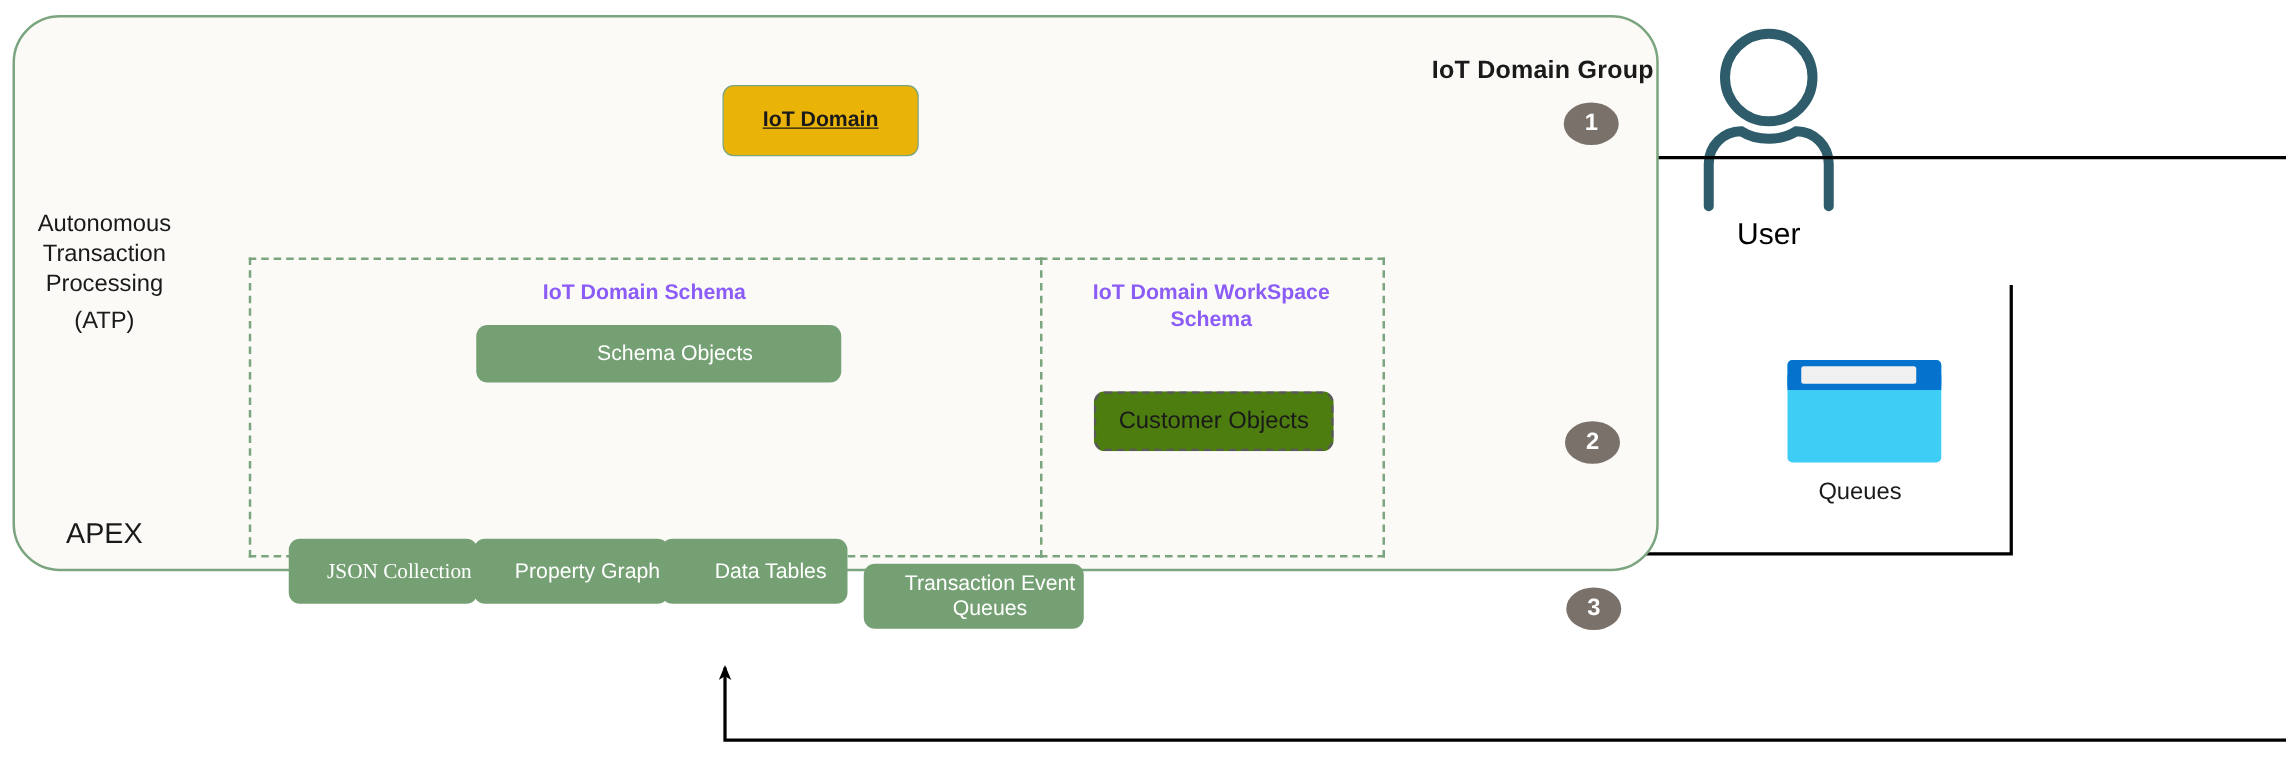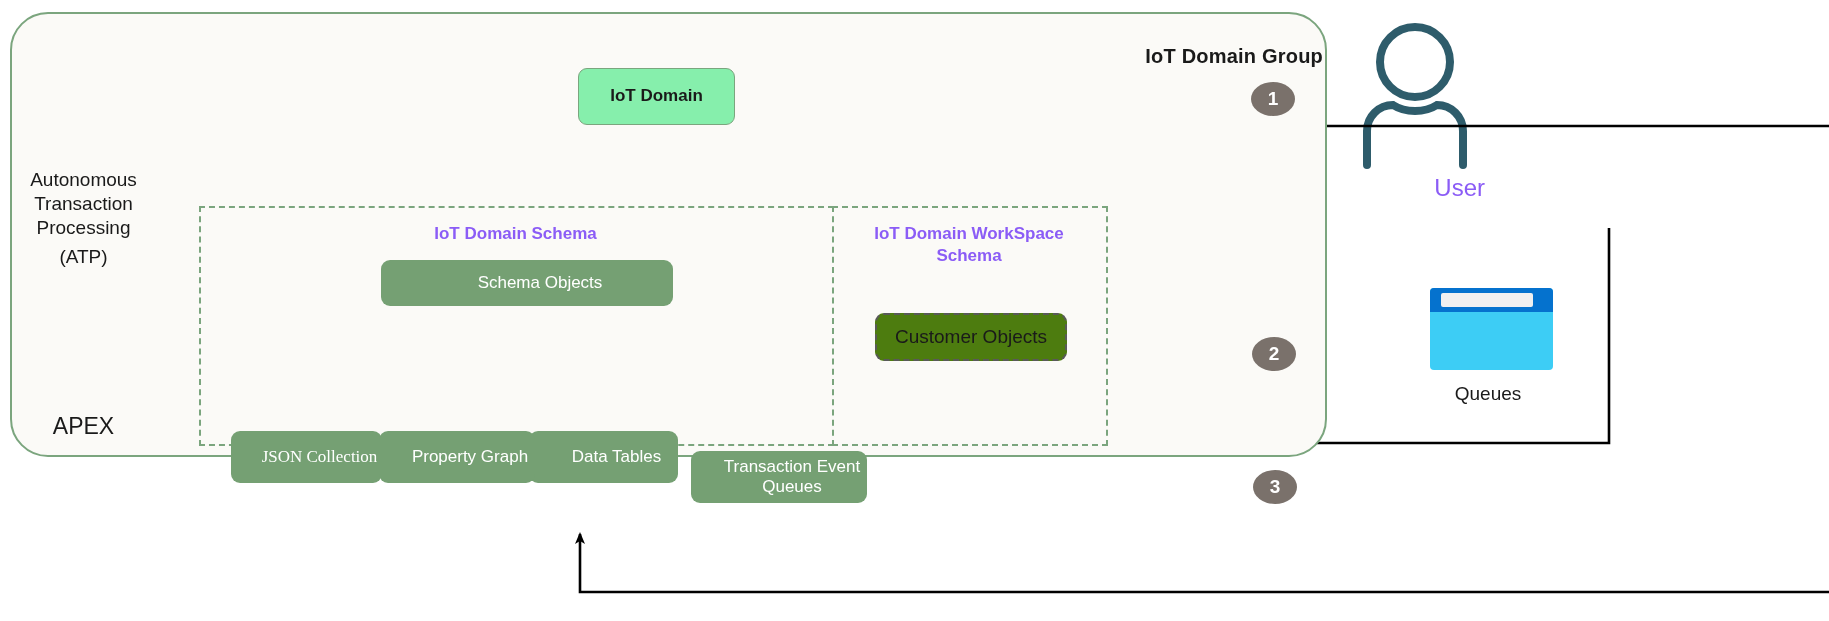--- a/index.html
+++ b/index.html
@@ -9,23 +9,23 @@
   svg.layer{position:absolute;left:0;top:0;width:1829px;height:621px;pointer-events:none;}
 
   
   .group-box{position:absolute;left:10px;top:12px;width:1313px;height:441px;
              border:2.5px solid #7ba57e;border-radius:38px;background:#fbfaf7;}
   .group-title{position:absolute;left:10px;top:26px;width:1313px;text-align:right;
                font-size:20px;font-weight:bold;color:#1a1a1a;letter-spacing:.2px;margin-top:19px;}
 
   
   .iot-domain{position:absolute;left:578px;top:68px;width:155px;height:55px;
-              background:#86efac;border:1.6px solid #7ba57e;border-radius:9px;
+              background:#eab308;border:1.6px solid #7ba57e;border-radius:9px;
               display:flex;align-items:center;justify-content:center;
-              font-size:17px;font-weight:bold;line-height:1.18;text-align:center;color:#1a1a1a;}
+              font-size:17px;font-weight:bold;line-height:1.18;text-align:center;color:#1a1a1a;text-decoration:underline;}
 
   
   .schema-panel{position:absolute;border:2px dashed #7ba57e;background:transparent;}
   #domain-schema{left:199px;top:206px;width:633px;height:236px;border-right:none;}
   #workspace-schema{left:832px;top:206px;width:272px;height:236px;}
   .panel-title{position:absolute;text-align:center;font-size:17px;font-weight:bold;
                color:#8b5cf6;line-height:1.3;}
 
   
   .green-box{position:absolute;background:#75a073;border-radius:9px;color:#ffffff;
@@ -34,22 +34,22 @@
   
   .cust-box{position:absolute;left:875px;top:313px;width:188px;height:44px;
             background:#4d7c0f;border:2px dashed #595959;border-radius:9px;
             display:flex;align-items:center;justify-content:center;
             font-size:19px;color:#1a1a1a;}
   .icon-caption{position:absolute;text-align:center;font-size:19px;color:#1a1a1a;line-height:1.25;}
   #atp-caption{left:2px;top:168px;width:163px;}
   #apex-caption{left:2px;top:412px;width:163px;}
 
   
-  #user-caption{position:absolute;left:1345px;top:174px;width:140px;text-align:right;
-                font-size:24px;color:#8b5cf6;}
+  #user-caption{position:absolute;left:1345px;top:174px;width:140px;text-align:center;
+                font-size:24px;color:#000000;}
   #browser-caption{position:absolute;left:1408px;top:383px;width:160px;text-align:center;
                    font-size:19px;color:#1a1a1a;}
 
   
   .badge{position:absolute;width:44px;height:34px;border-radius:50%;
          background:#7a716b;color:#ffffff;font-size:19px;font-weight:bold;
          display:flex;align-items:center;justify-content:center;}
 </style>
 </head>
 <body>

